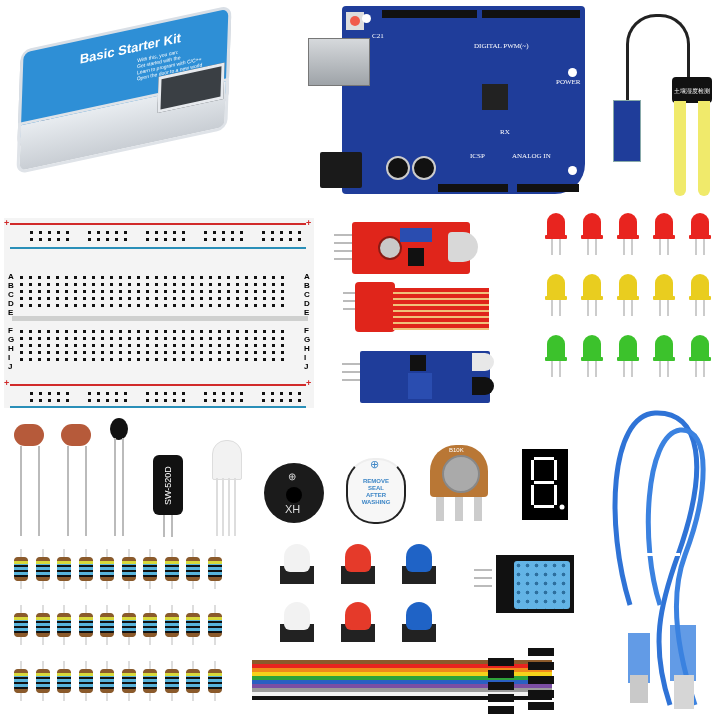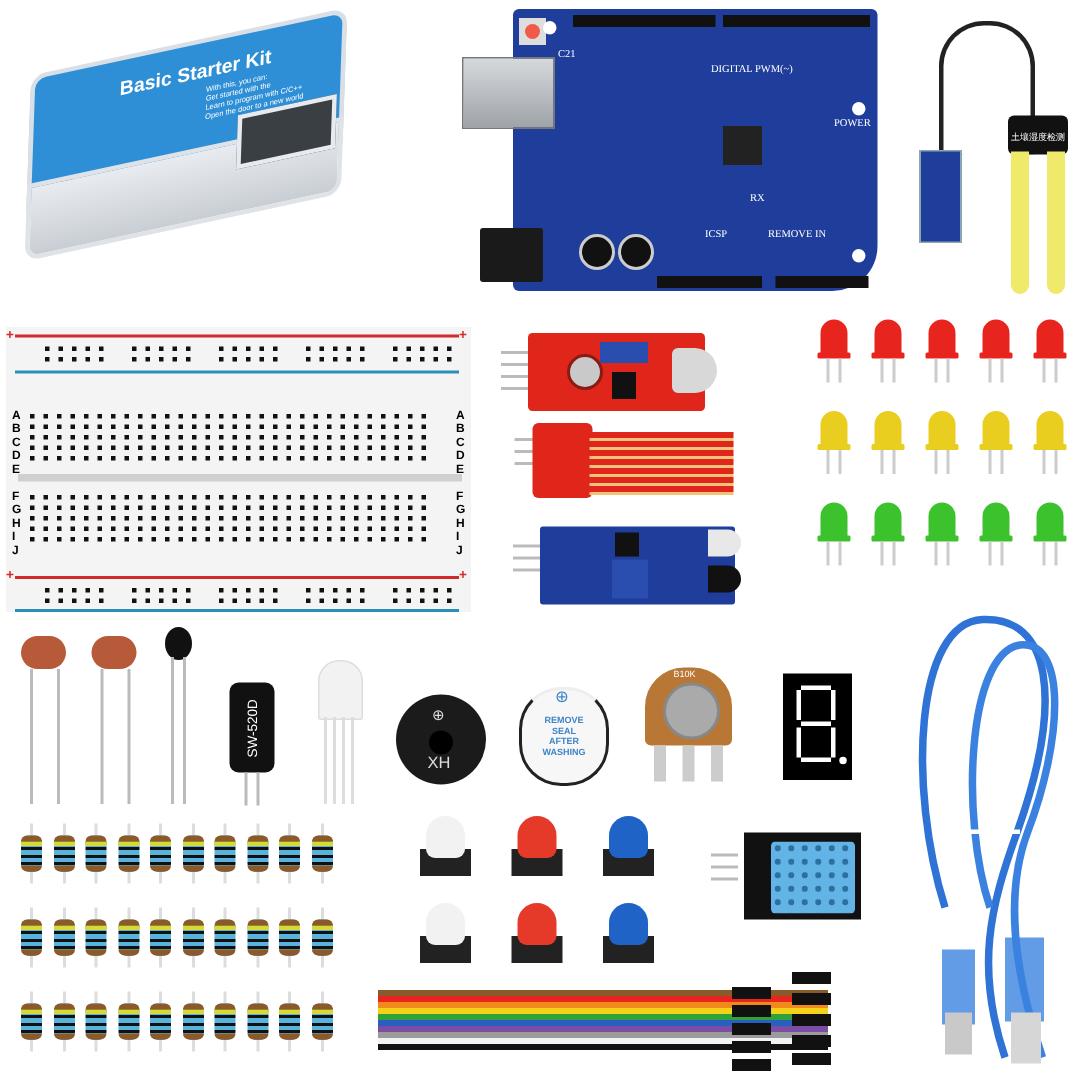--- a/index.html
+++ b/index.html
@@ -119,21 +119,21 @@
   <div class="usb"></div>
   <div class="jack"></div>
   <div class="mcu"></div>
   <div class="cap" style="left:44px"></div>
   <div class="cap" style="left:70px"></div>
   <div class="hole" style="left:20px;top:8px"></div>
   <div class="hole" style="left:226px;top:62px"></div>
   <div class="hole" style="left:226px;top:160px"></div>
   <div class="lbl" style="left:132px;top:36px">DIGITAL PWM(~)</div>
   <div class="lbl" style="left:128px;top:146px">ICSP</div>
-  <div class="lbl" style="left:170px;top:146px">REMOVE IN</div>
+  <div class="lbl" style="left:170px;top:146px">ANALOG IN</div>
   <div class="lbl" style="left:30px;top:26px">C21</div>
   <div class="lbl" style="left:158px;top:122px">RX</div>
   <div class="lbl" style="left:214px;top:72px">POWER</div>
 </div>
 
 <div class="wire" style="left:626px;top:14px;width:58px;height:86px"></div>
 <div class="abs soil-mod"></div>
 <div class="abs probe">
   <div class="head">
       <span>土壤湿度检测</span>

